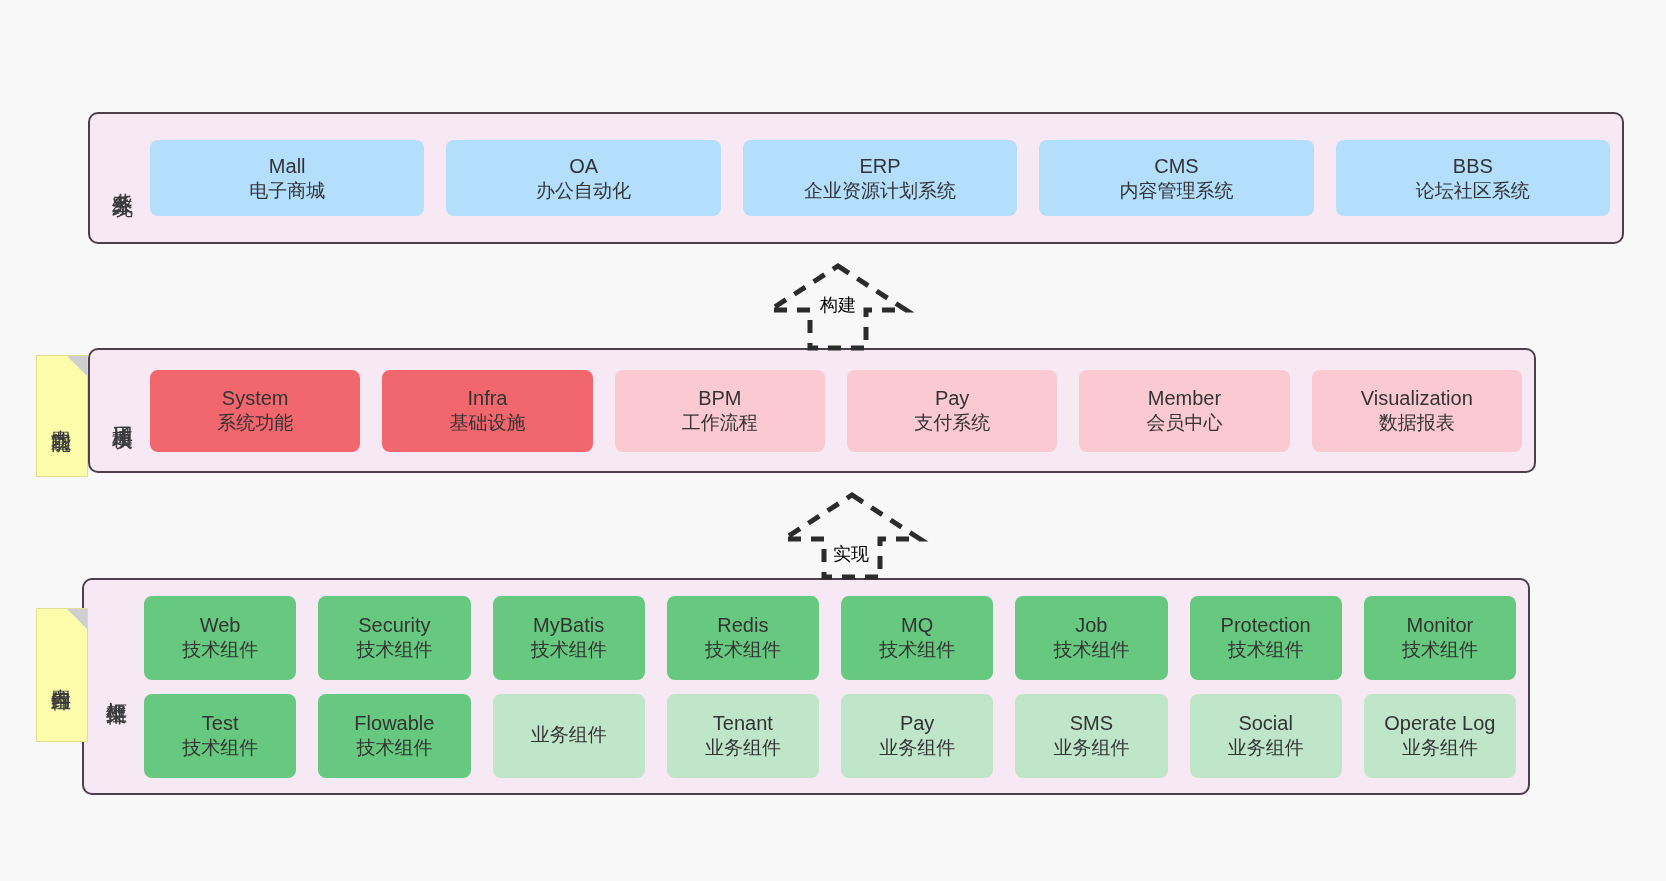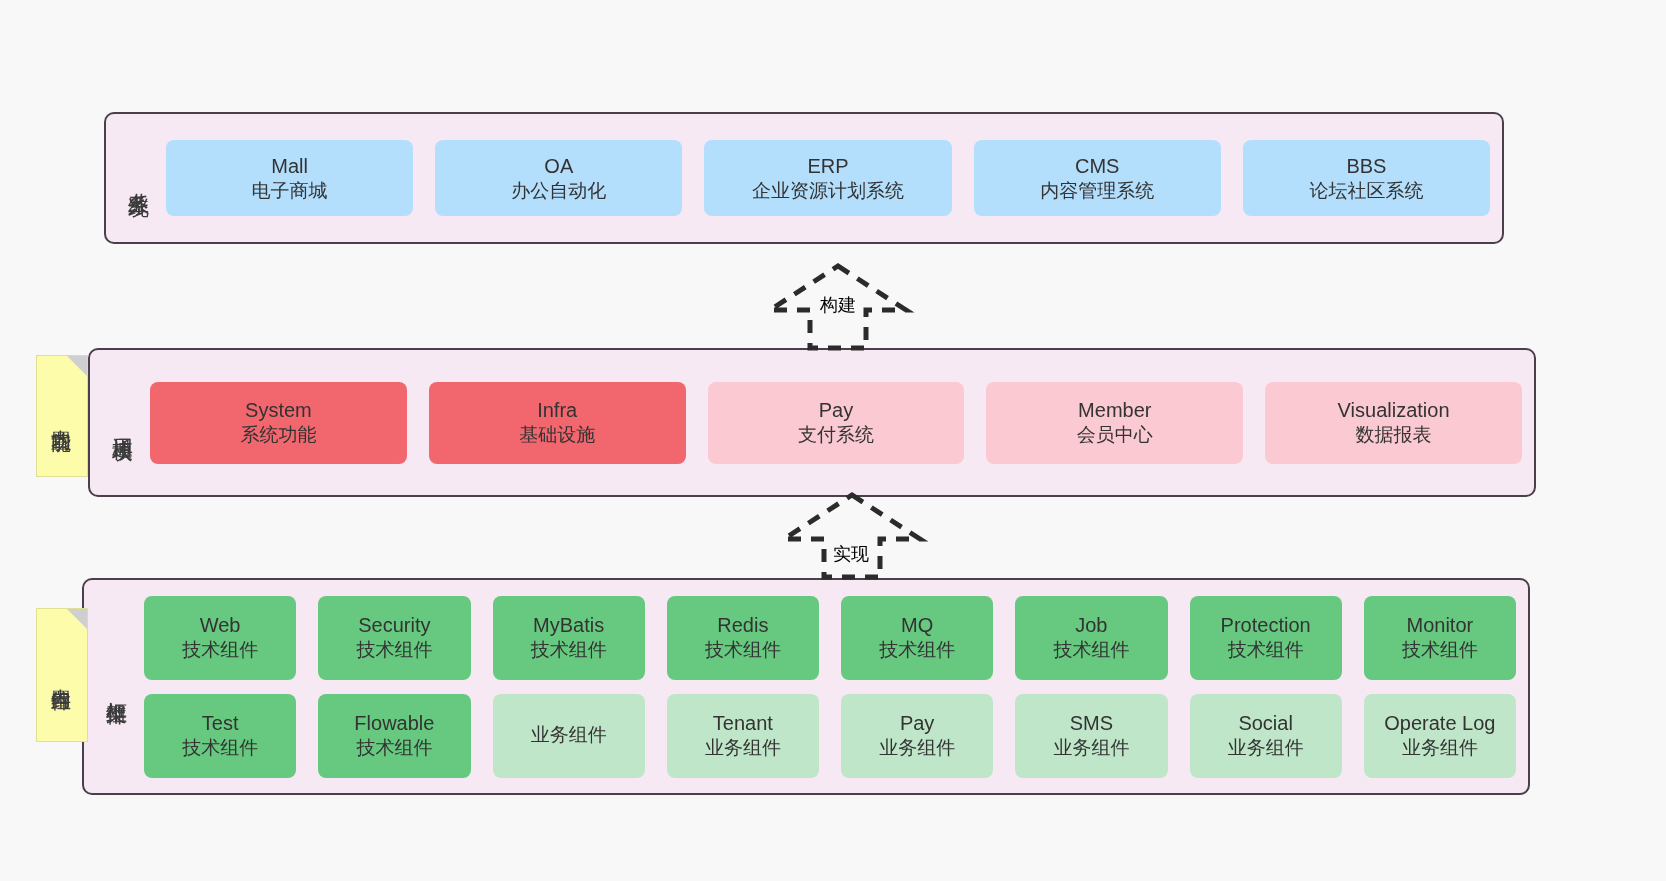--- a/index.html
+++ b/index.html
@@ -119,21 +119,21 @@
     color: #000000;
     background: transparent;
     white-space: nowrap;
   }
 </style>
 </head>
 <body>
 
 <div class="canvas">
 
-  <div class="layer biz-layer" style="left:104px; top:112px; width:1400px; height:132px;justify-content:space-between;">
+  <div class="layer biz-layer" style="left:88px; top:112px; width:1536px; height:132px;justify-content:space-between;">
     <div class="layer-title">业务系统</div>
     <div class="layer-body">
       <div class="row biz-row">
         <div class="node">
           <span class="t1">Mall</span>
           <span class="t2">电子商城</span>
         </div>
         <div class="node">
           <span class="t1">OA</span>
           <span class="t2">办公自动化</span>
@@ -159,33 +159,37 @@
       <path d="M 80 4 L 148 48 L 108 48 L 108 86 L 52 86 L 52 48 L 12 48 Z" fill="none" stroke="#2b2b2b" stroke-width="5" stroke-dasharray="13 10" stroke-linejoin="miter"></path>
     </svg>
   </div>
   <div class="arrow-label" style="left:820px; top:293px;">构建</div>
 
   <div class="note" style="left:36px; top:355px; height:122px;">
     <span class="fold"></span>
     <span>内置功能</span>
   </div>
 
-  <div class="layer mod-layer" style="left:88px; top:348px; width:1448px; height:149px;">
+  <div class="layer mod-layer" style="left:88px; top:348px; width:1448px; height:125px;">
     <div class="layer-title">通用模块</div>
     <div class="layer-body">
       <div class="row mod-row">
         <div class="node mod-strong">
           <span class="t1">System</span>
           <span class="t2">系统功能</span>
         </div>
         <div class="node mod-strong">
           <span class="t1">Infra</span>
           <span class="t2">基础设施</span>
         </div>
         <div class="node mod-light">
+          <span class="t1">BPM</span>
+          <span class="t2">工作流程</span>
+        </div>
+        <div class="node mod-light">
           <span class="t1">Pay</span>
           <span class="t2">支付系统</span>
         </div>
         <div class="node mod-light">
           <span class="t1">Member</span>
           <span class="t2">会员中心</span>
         </div>
         <div class="node mod-light">
           <span class="t1">Visualization</span>
           <span class="t2">数据报表</span>

